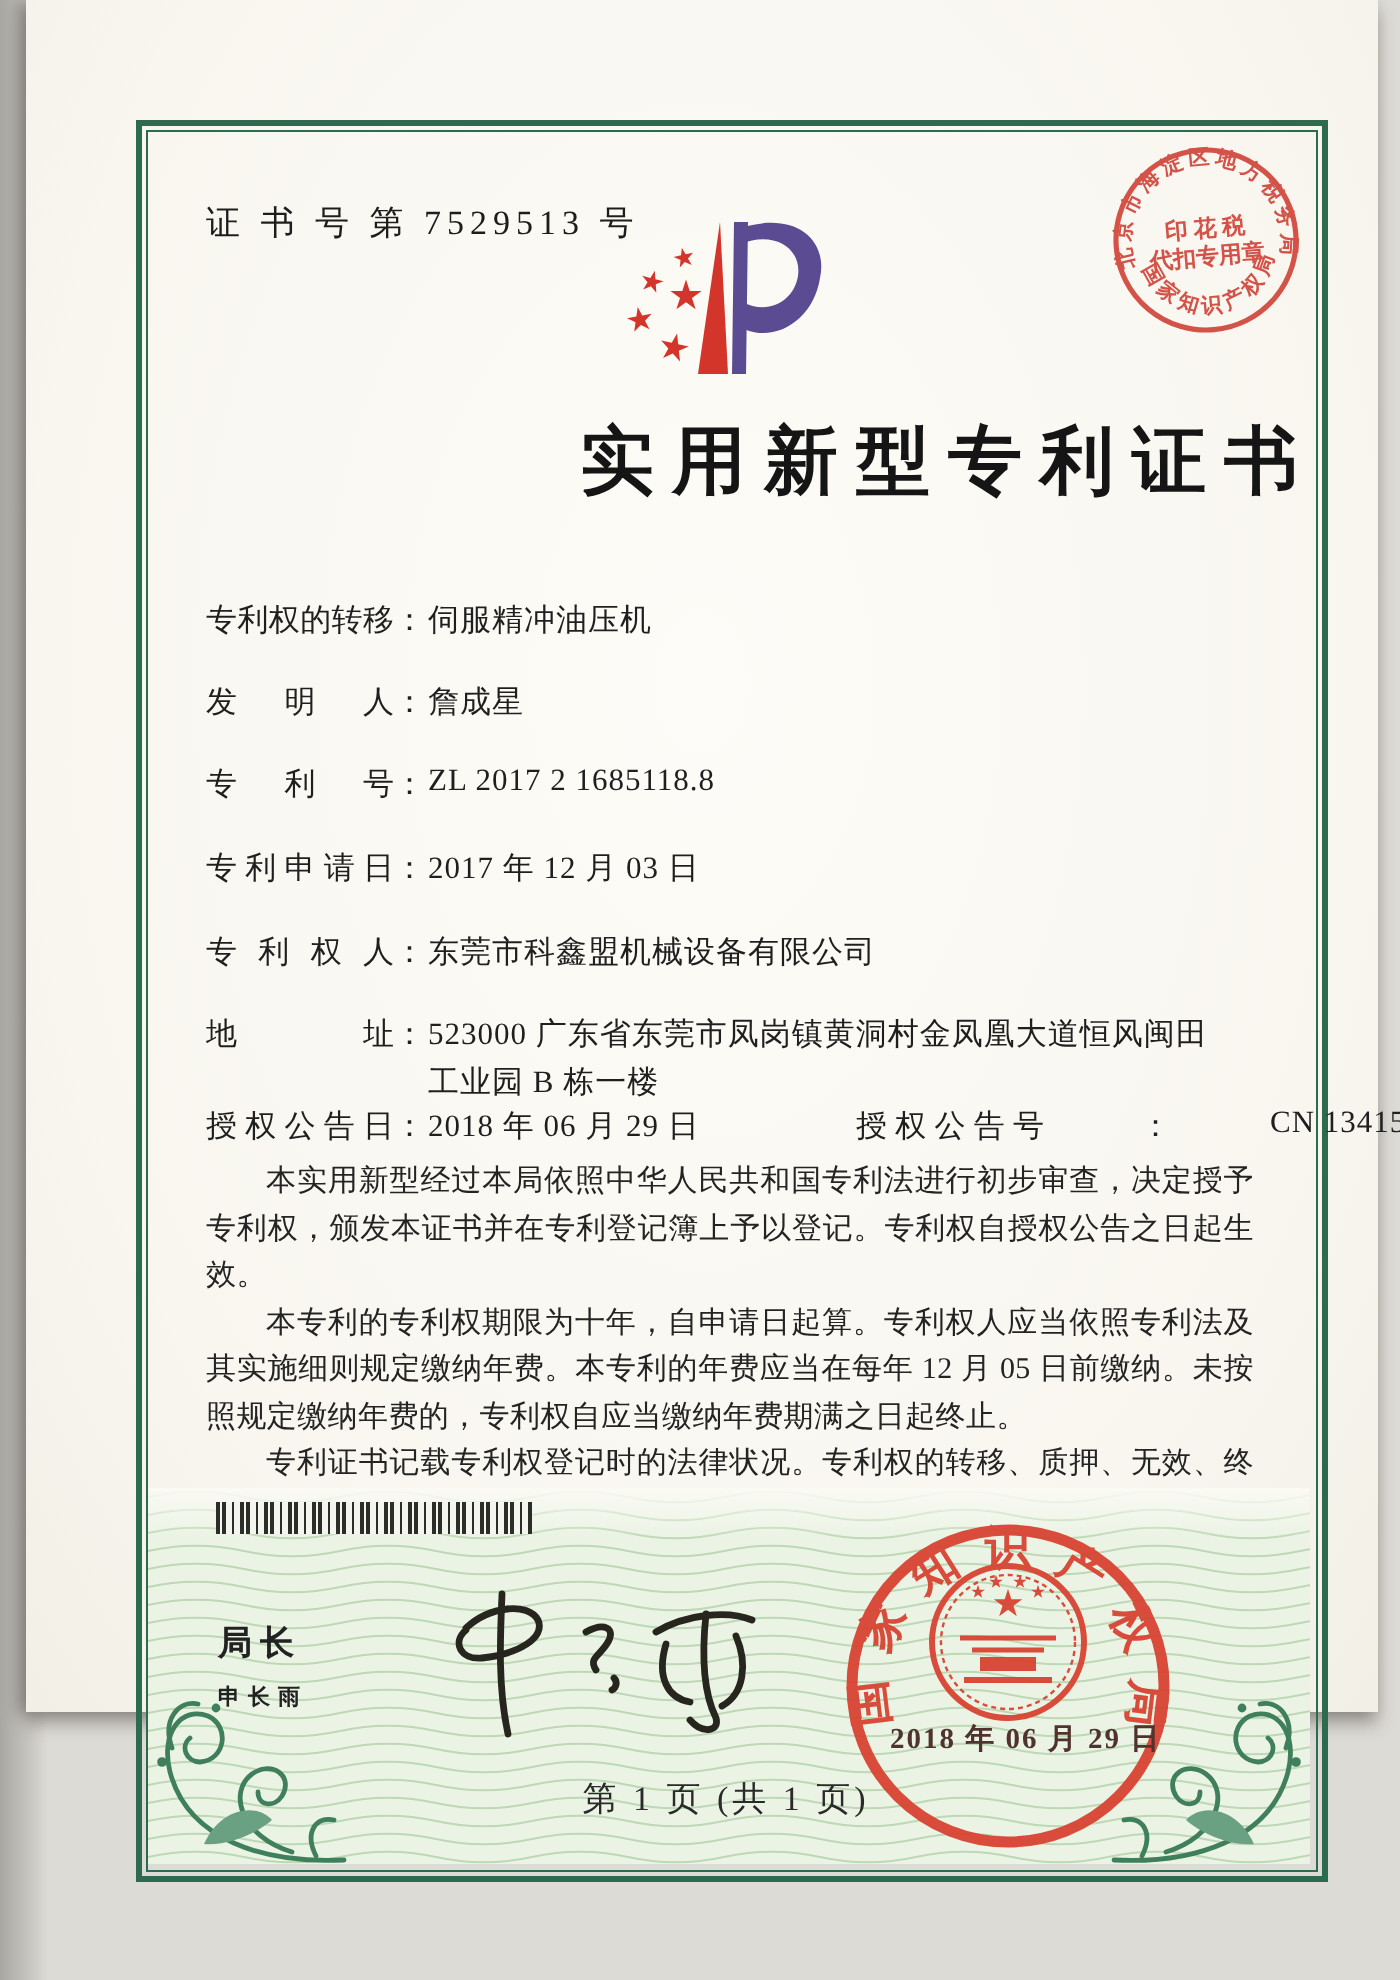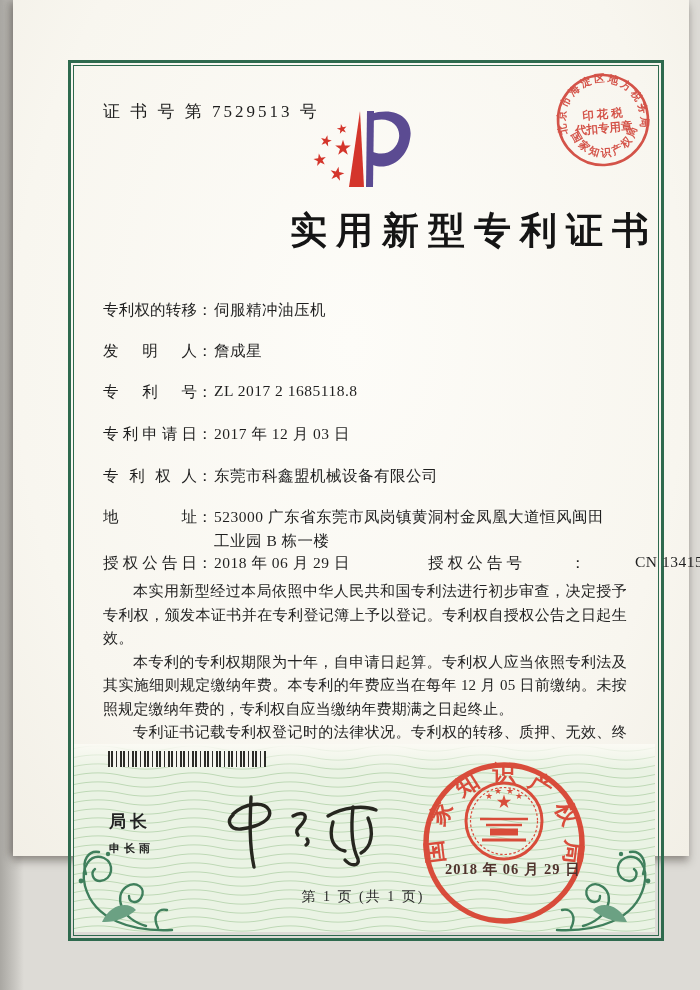--- a/index.html
+++ b/index.html
@@ -25,21 +25,21 @@
   .guilloche{position:absolute;left:61px;top:744px;width:581px;height:188px;}
   .gfade{position:absolute;left:61px;top:744px;width:581px;height:26px;background:linear-gradient(#fbfaf4,rgba(251,250,244,0));}
   .barcode{position:absolute;left:95px;top:751px;width:158px;height:16px;
     background:repeating-linear-gradient(90deg,#2c2c28 0 2px,#f5f5ef 2px 3px,#2c2c28 3px 5px,#f5f5ef 5px 8px,#2c2c28 8px 9px,#f5f5ef 9px 12px);}
   .sig-title{position:absolute;left:96px;top:810px;font-family:"Liberation Sans","DejaVu Sans",sans-serif;font-weight:600;font-size:17px;letter-spacing:4px;color:#222;}
   .sig-name{position:absolute;left:96px;top:841px;font-family:"Liberation Sans","DejaVu Sans",sans-serif;font-weight:600;font-size:11px;letter-spacing:4px;color:#222;}
   .autograph{position:absolute;left:198px;top:786px;}
   .ornament{position:absolute;}
   .seal{position:absolute;left:406px;top:757px;z-index:5;opacity:.93;}
   .seal-date{position:absolute;left:432px;top:860px;z-index:6;font-size:14.5px;letter-spacing:1px;color:#50332d;font-weight:600;}
-  .footer{position:absolute;left:55px;top:888px;width:590px;text-align:center;font-size:14px;letter-spacing:2px;color:#2a2a2a;z-index:4;}
+  .footer{position:absolute;left:55px;top:888px;width:590px;text-align:center;font-size:17px;letter-spacing:2px;color:#2a2a2a;z-index:4;}
 </style>
 </head>
 <body>
 
 <div class="screen">
   <div class="paper">
 
     <div class="frame">
       <div class="frame-inner"></div>
     </div>

